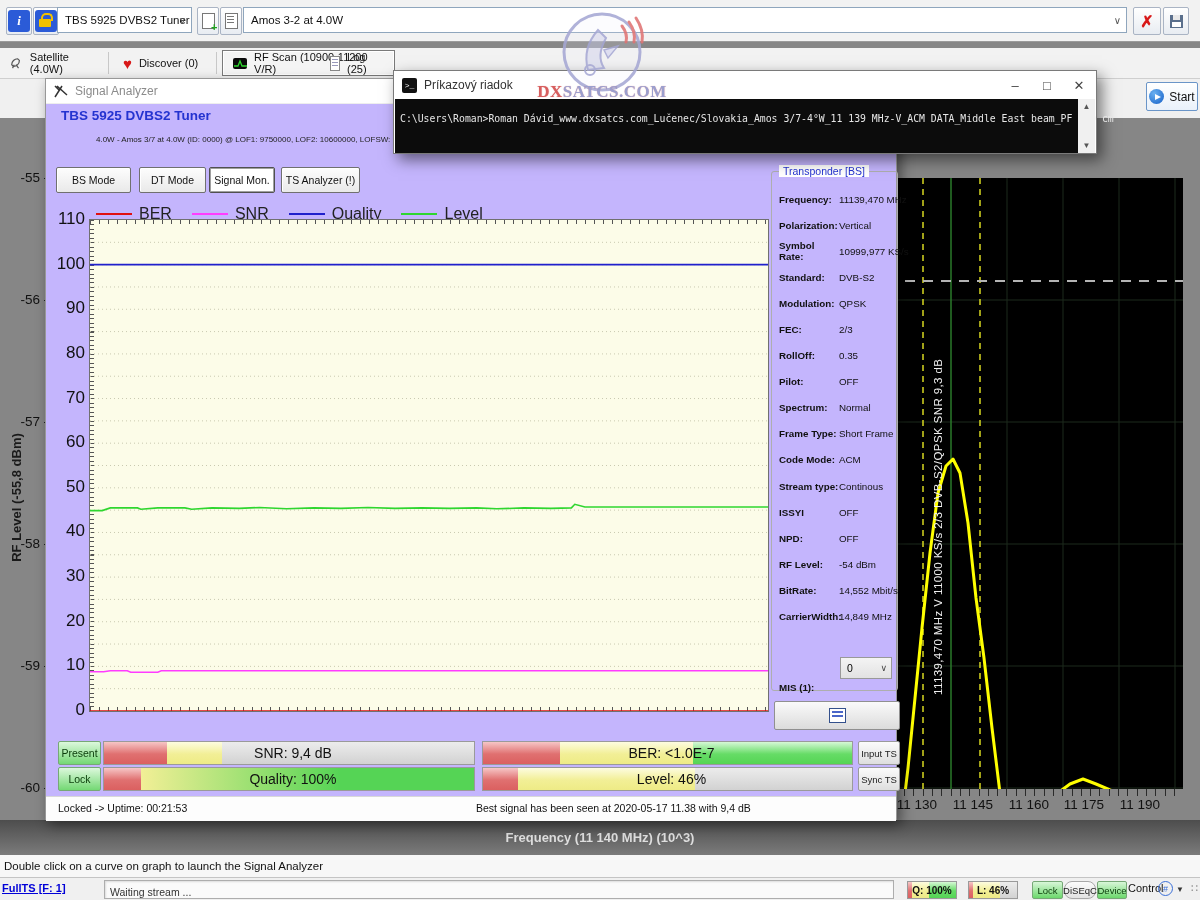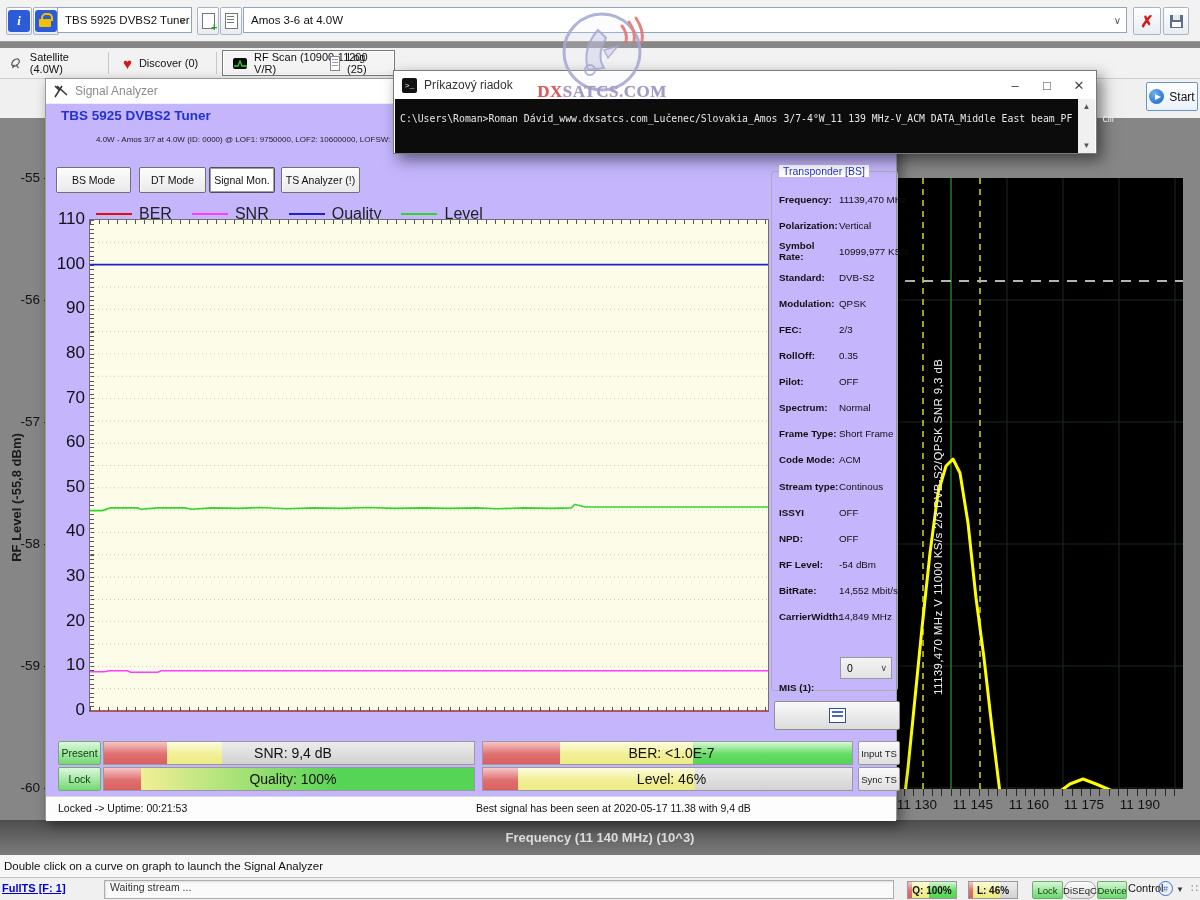--- a/index.html
+++ b/index.html
@@ -119,21 +119,21 @@
            font-family:"Liberation Serif",serif;font-weight:bold;font-size:17px;letter-spacing:.5px;
            text-shadow:0 0 1px rgba(205,70,70,.55);}
   .wm-dx{color:#d24848;}.wm-rest{color:#8e92c8;}
   
   .hint-row{position:absolute;left:0;top:855px;width:1200px;height:22px;background:#f7f7f7;border-bottom:1px solid #c4c4c4;z-index:2;
             display:flex;align-items:center;}
   .hint-row span{font-size:11.5px;color:#111;margin-left:4px;}
   .status-row{position:absolute;left:0;top:878px;width:1200px;height:22px;background:#f0f0f0;z-index:2;}
   .fullts{position:absolute;left:2px;top:4px;font-size:11px;font-weight:bold;color:#0000d8;text-decoration:underline;}
   .wait-field{position:absolute;left:104px;top:2px;width:788px;height:17px;border:1px solid #adadad;background:#fafafa;
-              display:flex;align-items:flex-start;box-shadow:inset 1px 1px 2px rgba(0,0,0,.12);}
+              display:flex;align-items:flex-end;box-shadow:inset 1px 1px 2px rgba(0,0,0,.12);}
   .wait-field span{font-size:10.5px;color:#333;margin-left:5px;}
   .minibar{position:absolute;top:3px;height:16px;border:1px solid #9a9a9a;overflow:hidden;}
   .minibar .txt{position:absolute;width:100%;height:100%;display:flex;align-items:center;justify-content:center;
                 font-size:10px;font-weight:bold;color:#111;z-index:3;}
   .sbtn-g{position:absolute;top:3px;height:16px;border:1px solid #76a876;background:linear-gradient(#d8f6d8,#6cd86c);
           font-size:9.5px;color:#0a3c0a;display:flex;align-items:center;justify-content:center;border-radius:2px;}
   .sbtn-w{position:absolute;top:3px;height:16px;border:1px solid #a8a8a8;background:linear-gradient(#fbfbfb,#e2e2e2);
           font-size:9.5px;color:#222;display:flex;align-items:center;justify-content:center;border-radius:8px;}
   .ctrl-lbl{position:absolute;left:1128px;top:4px;font-size:11px;color:#111;}
   .ctrl-ic{position:absolute;left:1158px;top:3px;width:15px;height:15px;border:1.5px solid #3a6fd8;border-radius:50%;
@@ -164,21 +164,21 @@
       <span style="position:relative;width:11px;height:14px;background:#fff;border:1px solid #777;">
         <span style="position:absolute;right:-4px;bottom:-3px;color:#1da51d;font-size:11px;font-weight:bold;line-height:8px;">+</span>
       </span>
     </div>
     <div class="tbtn" style="left:220px;width:20px;">
       <span style="position:relative;width:11px;height:14px;background:#fff;border:1px solid #777;">
         <span style="position:absolute;left:1px;top:2px;width:7px;height:1px;background:#777;box-shadow:0 3px 0 #777,0 6px 0 #777;"></span>
       </span>
     </div>
     <div class="combo" style="left:243px;width:884px;">
-      <span>Amos 3-6 at 4.0W</span>
+      <span>Amos 3-2 at 4.0W</span>
       <span class="arr">∨</span>
     </div>
     <div class="tbtn" style="left:1133px;width:26px;">
       <span style="color:#d81818;font-weight:bold;font-size:16px;">✗</span>
     </div>
     <div class="tbtn" style="left:1163px;width:24px;">
       <span style="position:relative;width:13px;height:13px;background:#5a6f8c;">
         <span style="position:absolute;left:3px;top:0;width:7px;height:5px;background:#e8e8e8;"></span>
         <span style="position:absolute;left:2px;bottom:1px;width:9px;height:5px;background:#fff;"></span>
       </span>

